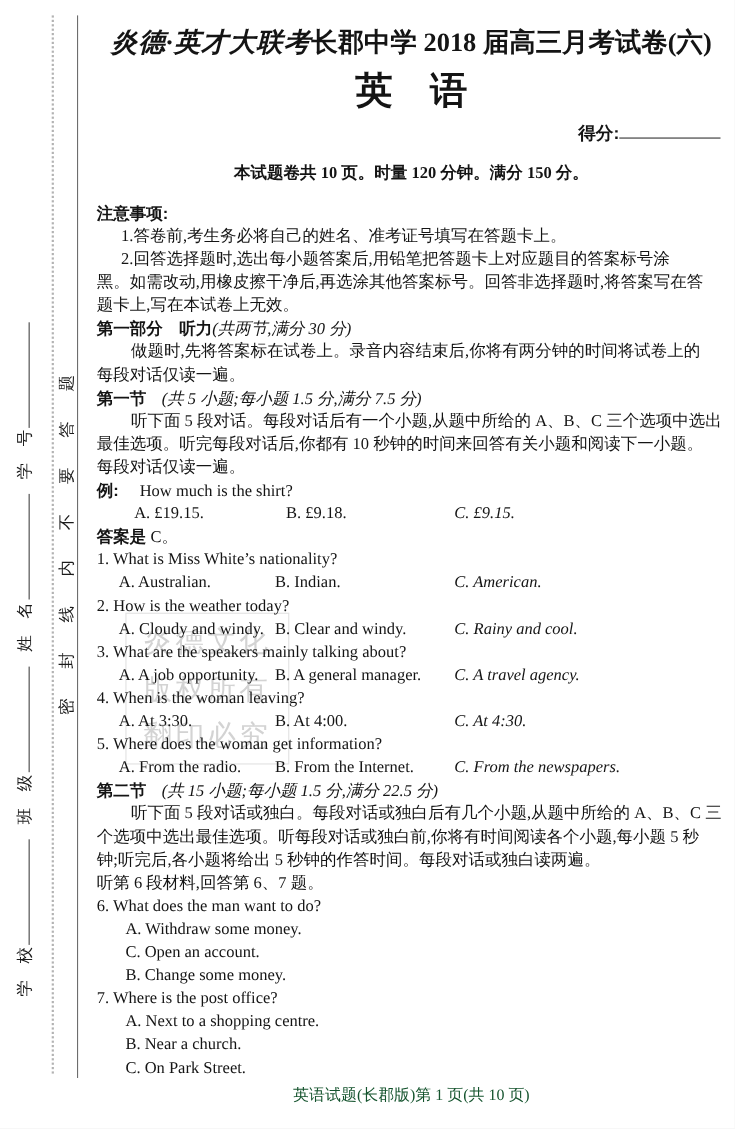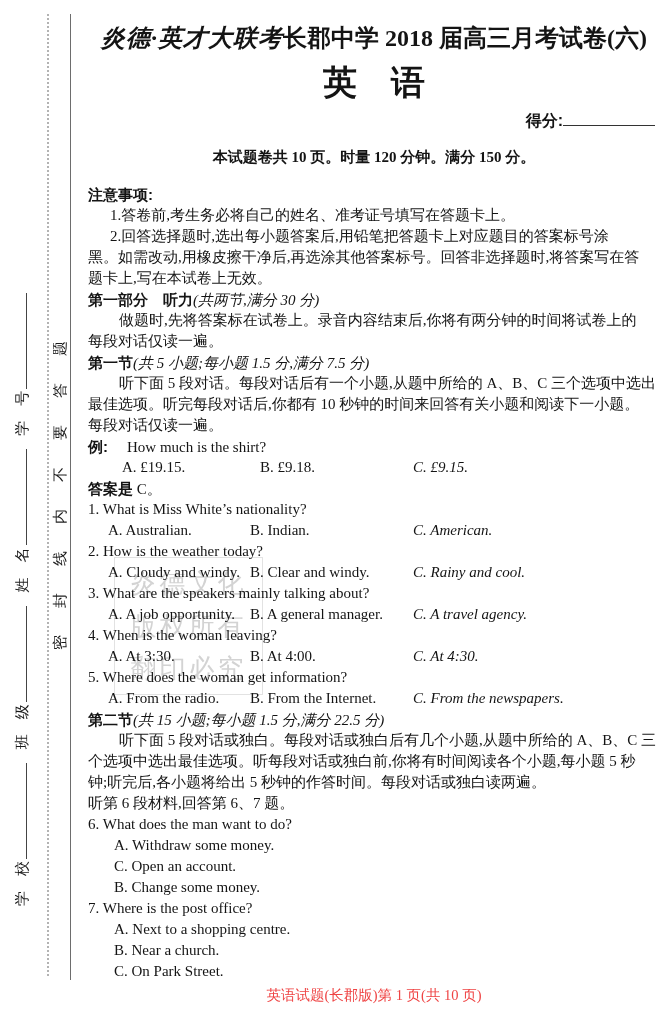--- a/index.html
+++ b/index.html
@@ -40,31 +40,31 @@
   .score{position:absolute;top:110px;right:5px;font-size:16px;white-space:nowrap;}
   .score .lbl{font-weight:bold;font-family:"Liberation Sans","DejaVu Sans",sans-serif;}
   .score .blankline{display:inline-block;width:92px;height:15px;border-bottom:1px solid #333;}
   .info{position:absolute;top:148px;left:0;width:572px;text-align:center;font-size:15px;font-weight:bold;}
   .body{position:absolute;top:184px;left:0;width:572px;font-size:15px;}
   .line{line-height:21px;height:21px;white-space:nowrap;}
   .hei{font-weight:bold;font-family:"Liberation Sans","DejaVu Sans",sans-serif;}
   .kai{font-style:italic;}
   .ind1{padding-left:22px;}
   .ind2{padding-left:31px;}
-  .note-gap{}
+  .note-gap{margin-left:14px;}
   .exq{margin-left:19px;}
   .opts{position:relative;}
   .opts .oA{position:absolute;left:20px;text-align:right;}
   .opts .oB{position:absolute;left:162px;}
   .opts .oC{position:absolute;left:325px;font-style:italic;}
   .opts.example .oA{left:34px;}
   .opts.example .oB{left:172px;}
   .optline{padding-left:26px;}
   .footer{position:absolute;left:88px;top:986px;width:572px;text-align:center;
-          font-size:14.5px;color:#ef4444;z-index:1;}
+          font-size:14.5px;color:#14532d;z-index:1;}
 </style>
 </head>
 <body>
 
 <div class="page">
 
   <div class="vline-dotted"></div>
   <div class="vline-solid"></div>
 
   <div class="v-fields">

